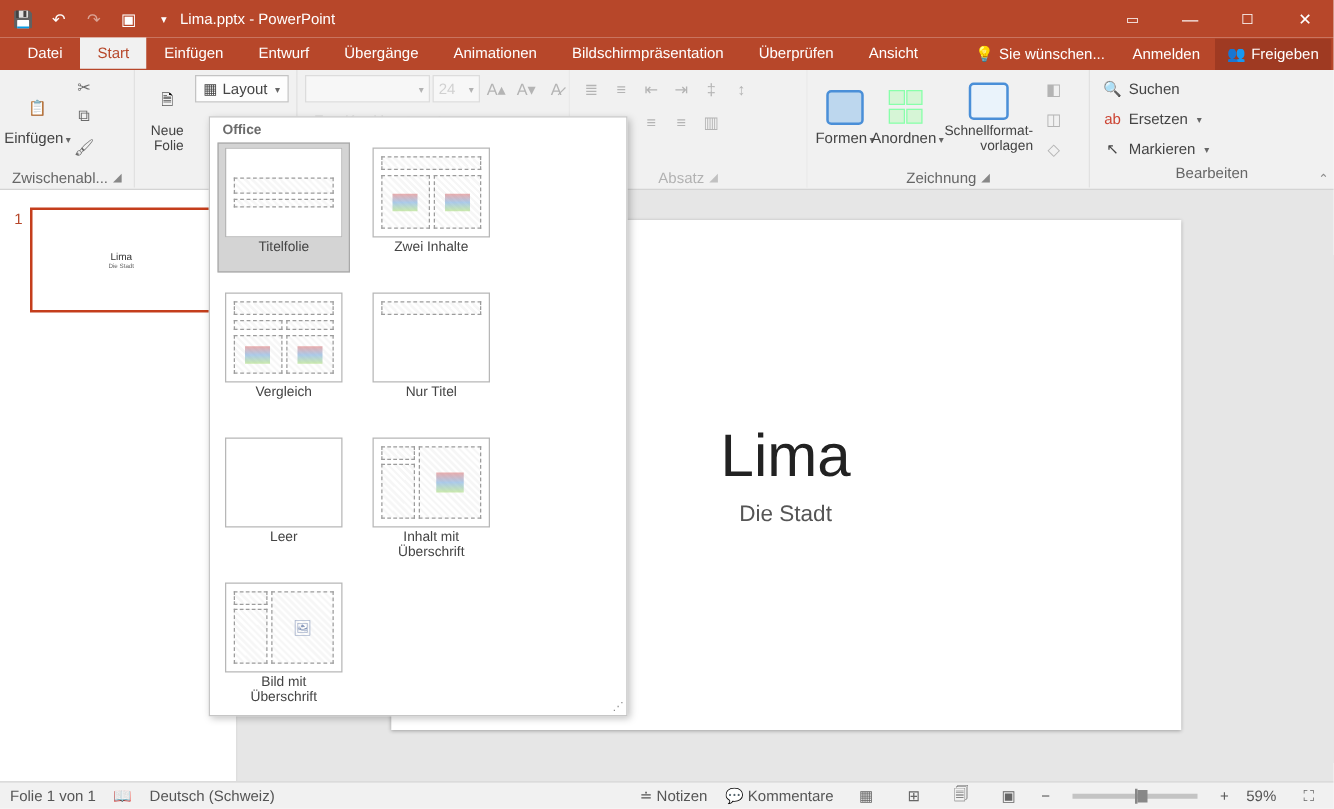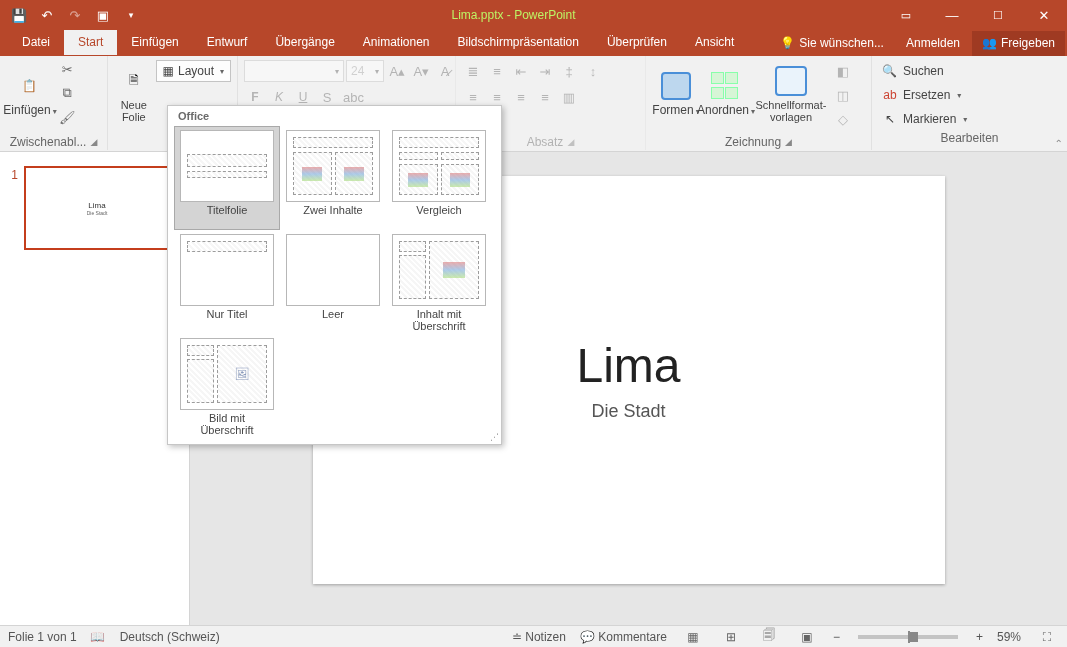--- a/index.html
+++ b/index.html
@@ -1,37 +1,37 @@
 <!DOCTYPE html>
 <html><head>
 <meta charset="utf-8">
 <style>
 *{box-sizing:border-box;margin:0;padding:0;font-family:"Segoe UI",Arial,sans-serif;font-size:12px;user-select:none}
 body{width:1067px;height:647px;background:#fff;overflow:hidden;position:relative}
 .titlebar{height:30px;background:#b7472a;color:#fff;display:flex;align-items:center}
 .qat{display:flex;align-items:center;gap:2px;padding-left:6px}
 .qat-btn{width:26px;height:26px;display:flex;align-items:center;justify-content:center;color:#fff;font-size:13px}
-.doc-title{flex:1;text-align:center;font-size:12px;color:#bef264}
+.doc-title{flex:1;font-size:12px;color:#ffffff}
 .winctl{display:flex}
 .winctl div{width:46px;height:30px;display:flex;align-items:center;justify-content:center;color:#fff;font-size:13px}
 .winctl .ico-sm{font-size:11px}
 .tabs{height:26px;background:#b7472a;display:flex;padding-left:8px}
 .tab{padding:0 14px;height:25px;line-height:25px;color:#fff;font-size:12px}
 .tab.active{background:#f1f1f1;color:#b7472a}
 .tabs-right{margin-left:auto;display:flex;align-items:center;gap:2px;padding-right:2px}
 .tabs-right .tr-item{color:#fff;padding:0 10px;height:25px;line-height:25px;display:flex;align-items:center;gap:4px}
 .tabs-right .share{background:#9f3a22}
 .ribbon{height:96px;background:#f1f1f1;border-bottom:1px solid #d4d4d4;display:flex;position:relative}
 .group{border-right:1px solid #e1e1e1;padding:2px 6px 0 6px;display:flex;flex-direction:column;height:94px}
 .group-body{flex:1;display:flex;align-items:flex-start;gap:2px}
 .group-label{height:16px;text-align:center;color:#666;font-size:11px;display:flex;align-items:center;justify-content:center;gap:4px}
 .launcher{font-size:9px;color:#888}
 .big-btn{display:flex;flex-direction:column;align-items:center;justify-content:center;width:48px;height:70px;padding-top:2px;gap:2px}
 .big-btn .ic{width:32px;height:32px;display:flex;align-items:center;justify-content:center}
-.big-btn .lbl{font-size:11px;color:#444;text-align:center;line-height:12px}
+.big-btn .lbl{font-size:11px;color:#444;text-align:right;line-height:12px}
 .col{display:flex;flex-direction:column;gap:2px}
 .sbtn{height:22px;min-width:22px;padding:0 3px;display:flex;align-items:center;justify-content:center;color:#6b6b6b;font-size:13px}
 .layout-btn{height:22px;padding:0 6px;display:flex;align-items:center;gap:4px;border:1px solid #c4c4c4;background:#fdfdfd;color:#444;font-size:11px}
 .font-row{display:flex;align-items:center;gap:2px}
 .font-combo{width:100px;height:22px;border:1px solid #c4c4c4;background:#fff;padding:0 4px;color:#aaa;font-size:11px;display:flex;align-items:center;justify-content:space-between}
 .size-combo{width:38px;height:22px;border:1px solid #c4c4c4;background:#fff;padding:0 4px;color:#aaa;font-size:11px;display:flex;align-items:center;justify-content:space-between}
 .dim{opacity:.45}
 
 .workarea{position:absolute;top:152px;left:0;right:0;bottom:22px;display:flex;background:#e6e6e6}
 .thumbpane{width:190px;background:#fff;border-right:1px solid #d4d4d4;padding:14px 6px;overflow:auto}
@@ -46,23 +46,23 @@
 .slide .sub{font-size:18px;color:#555;margin-top:8px}
 
 .status{position:absolute;bottom:0;left:0;right:0;height:22px;background:#f1f1f1;border-top:1px solid #d4d4d4;display:flex;align-items:center;padding:0 8px;color:#555;font-size:11px;gap:14px}
 .status .spacer{flex:1}
 .status .vbtn{width:24px;text-align:center;color:#666;font-size:12px}
 .zoom-slider{width:100px;height:4px;background:#c4c4c4;position:relative;margin:0 4px}
 .zoom-slider::before{content:"";position:absolute;left:50%;top:-4px;width:2px;height:12px;background:#888}
 .zoom-thumb{position:absolute;top:-3px;left:52%;width:8px;height:10px;background:#888}
 
 
-.gallery{position:absolute;left:167px;top:105px;width:335px;background:#fff;border:1px solid #c6c6c6;box-shadow:2px 2px 6px rgba(0,0,0,.25);z-index:50;padding-bottom:6px}
+.gallery{position:absolute;left:167px;top:93px;width:335px;background:#fff;border:1px solid #c6c6c6;box-shadow:2px 2px 6px rgba(0,0,0,.25);z-index:50;padding-bottom:6px}
 .gallery-hdr{padding:4px 10px;color:#6b6b6b;font-weight:600;font-size:11px}
-.gallery-grid{display:flex;flex-wrap:wrap;padding:0 6px;gap:0}
+.gallery-grid{display:flex;flex-wrap:wrap;padding:0 6px;gap:12px}
 .gitem{width:106px;padding:4px 2px 2px 2px;display:flex;flex-direction:column;align-items:center}
 .gitem.sel{background:#d4d4d4;border:1px solid #a9a9a9;padding:3px 1px 1px 1px}
 .gthumb{width:94px;height:72px;border:1px solid #b7b7b7;background:#fff;padding:6px;display:flex;flex-direction:column;gap:4px}
 .ph{border:1px dashed #9c9c9c;background:repeating-linear-gradient(45deg,#f6f6f6,#f6f6f6 2px,#fff 2px,#fff 4px)}
 .ph.title{height:14px}
 .ph.title2{height:11px}
 .ph.sub{height:8px}
 .ph.content{flex:1;display:flex;align-items:center;justify-content:center}
 .ph.half{width:50%}
 .ph-row{display:flex;gap:3px;flex:1}

